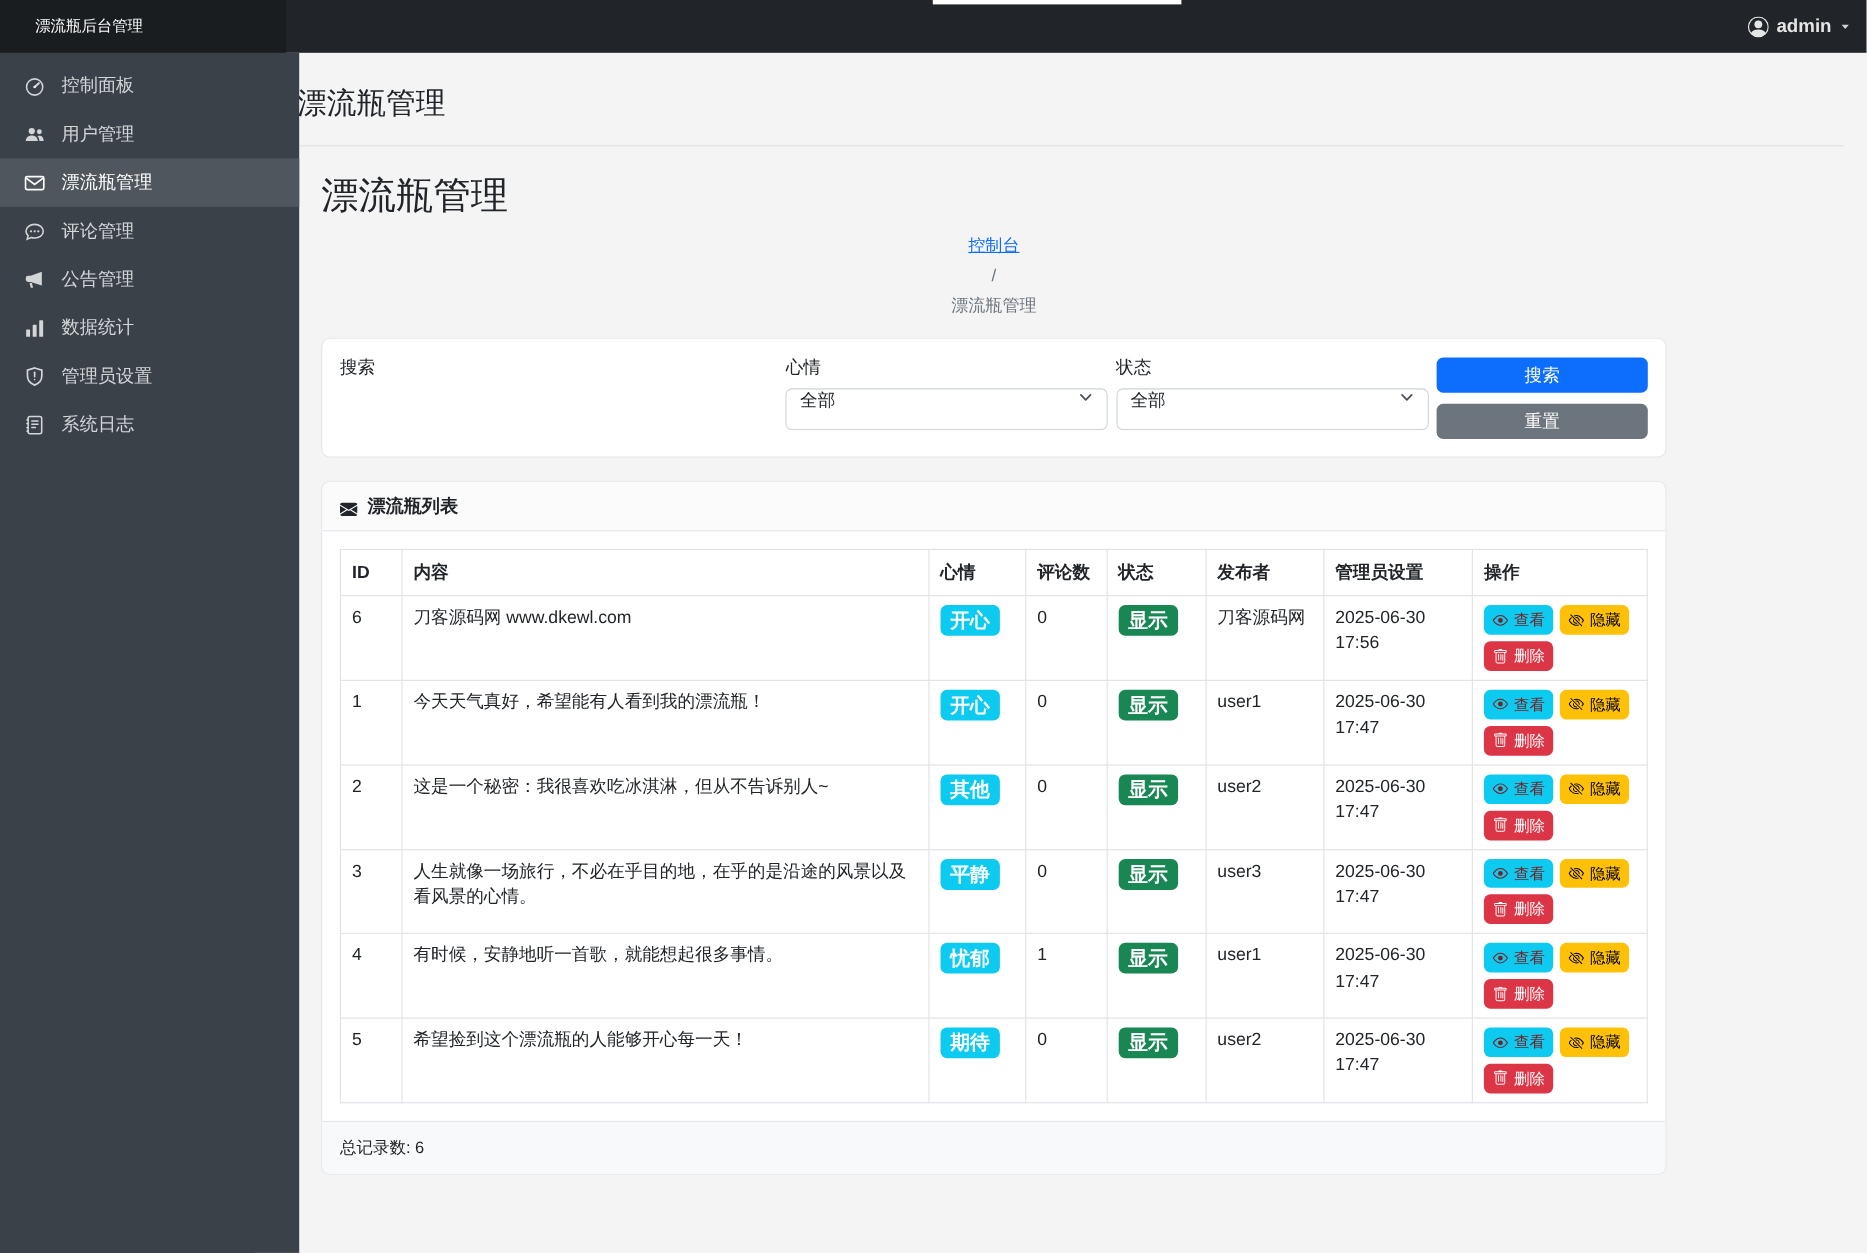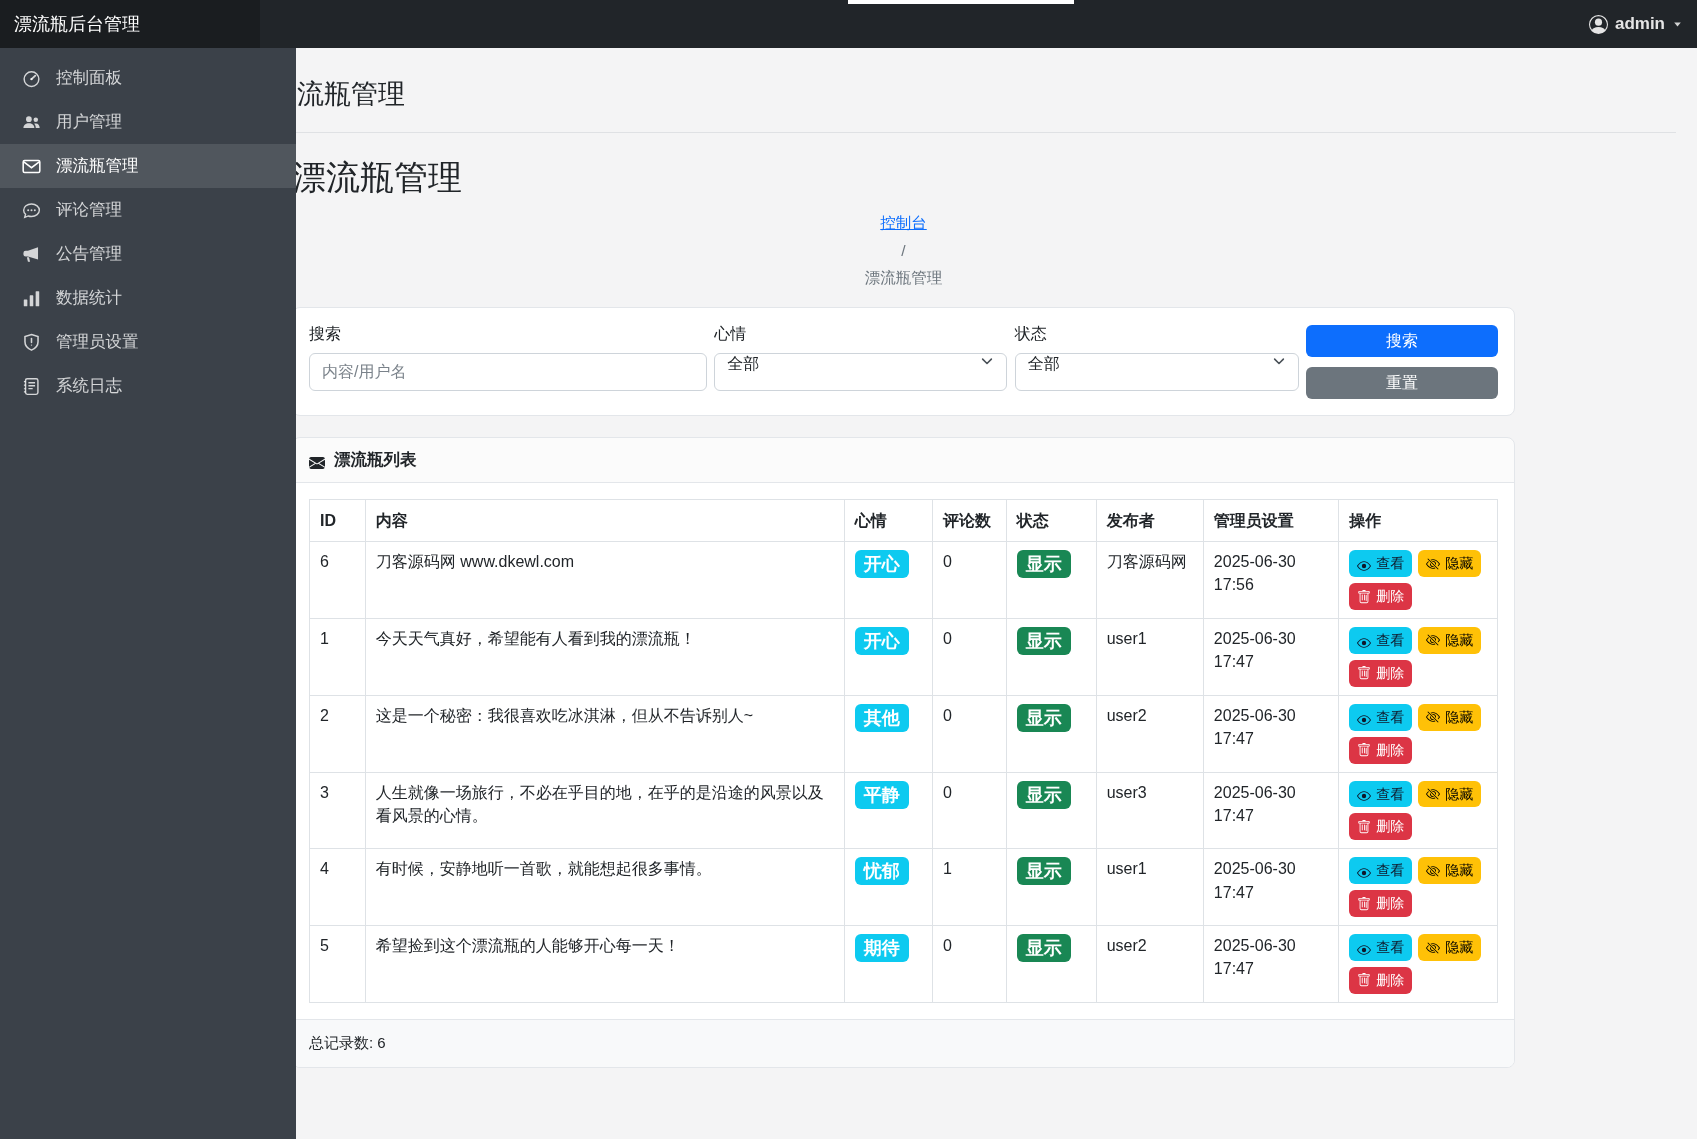--- a/index.html
+++ b/index.html
@@ -17,34 +17,34 @@
   .icon{display:inline-flex; align-items:center; justify-content:center;}
   .icon svg{width:100%; height:100%; display:block;}
 
   
   .topbar{
     position:absolute; top:0; left:0; right:0; height:48px; background:var(--topbar-bg);
     display:flex; align-items:center; z-index:5;
   }
   .brand{
     width:260px; height:48px; background:var(--brand-bg); color:#fff;
-    display:flex; align-items:center; padding:0 14px; font-size:18px; font-weight:500;
+    display:flex; align-items:center; padding:0 32px; font-size:14px; font-weight:500;
     cursor:pointer; flex:0 0 auto;
   }
   .topbar-user{
     margin-left:auto; padding-right:14px; display:flex; align-items:center; gap:7px;
     color:#e5e5e5; font-size:17px; font-weight:600; cursor:pointer;
   }
   .topbar-user .avatar-ic{width:19px; height:19px;}
   .topbar-user .caret{width:11px; height:11px; opacity:.9;}
   .artifact{position:absolute; left:848px; top:0; width:226px; height:4px; background:#fff; z-index:6;}
 
   
   .sidebar{
-    position:absolute; top:48px; left:0; bottom:0; width:296px; background:var(--sidebar-bg);
+    position:absolute; top:48px; left:0; bottom:0; width:272px; background:var(--sidebar-bg);
     padding-top:8px;
   }
   .sidebar-item{
     display:flex; align-items:center; gap:15px; padding:11px 22px;
     color:rgba(255,255,255,.78); font-size:16.5px; cursor:pointer; text-decoration:none;
   }
   .sidebar-item .icon{width:19px; height:19px; flex:0 0 auto;}
   .sidebar-item.active{background:var(--sidebar-active); color:#fff;}
 
   
@@ -107,21 +107,21 @@
     font-size:18px; font-weight:700; line-height:1;
   }
   .badge-mood{background:var(--info);}
   .badge-status{background:var(--success);}
   .actions{display:flex; flex-wrap:wrap; gap:6px; max-width:146px;}
   .abtn{
     display:inline-flex; align-items:center; gap:5px; padding:4px 8px; border:none;
     border-radius:6px; font-size:14px; font-family:inherit; cursor:pointer; line-height:1.35;
   }
   .abtn .icon{width:14px; height:14px;}
-  .abtn-view{background:var(--info); color:#0f172a;align-items:flex-end;}
+  .abtn-view{background:var(--info); color:#7f1d1d;}
   .abtn-hide{background:var(--warning); color:#000;}
   .abtn-delete{background:var(--danger); color:#fff;}
   .list-card-footer{
     padding:14px 16px; background:#f8f9fa; border-top:1px solid var(--card-border);
     font-size:15px; color:var(--text);
   }
 </style>
 </head>
 <body>
 
@@ -243,21 +243,20 @@
 
       <nav class="breadcrumb">
         <a class="crumb-link">控制台</a>
         <span class="crumb-sep">/</span>
         <span class="crumb-current">漂流瓶管理</span>
       </nav>
 
       <section class="card filter-card">
         <div class="fgroup">
           <label>搜索</label>
-          <input class="input" type="text" placeholder="内容/用户名" style="">
         </div>
         <div class="fgroup">
           <label>心情</label>
           <div class="select">
             <span>全部</span>
             <span class="icon chev">
                 <svg viewBox="0 0 16 16" fill="none" stroke="currentColor" stroke-width="1.8" stroke-linecap="round" stroke-linejoin="round">
                   <path d="M3 5.8l5 5 5-5"></path>
                 </svg>
               </span>

